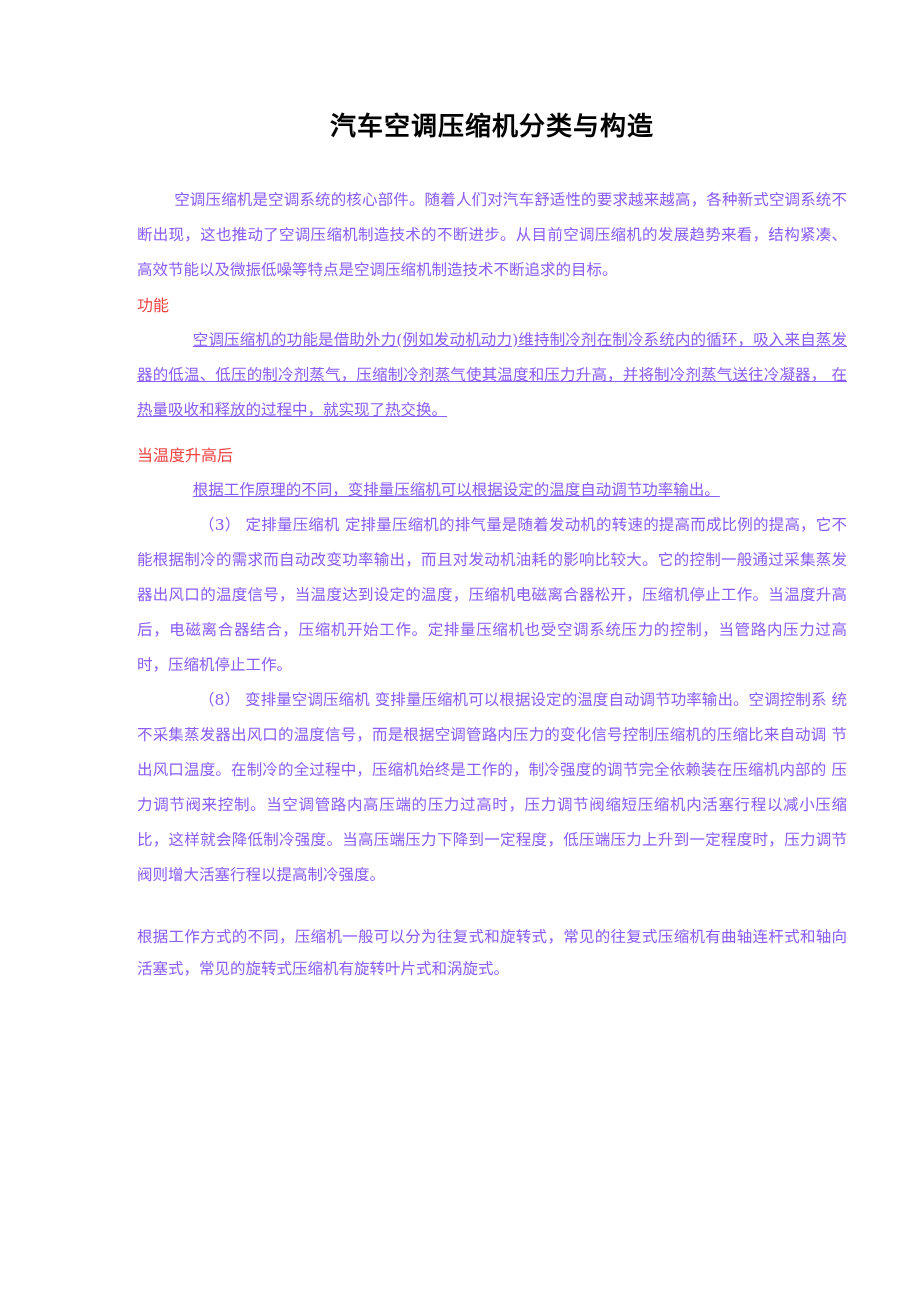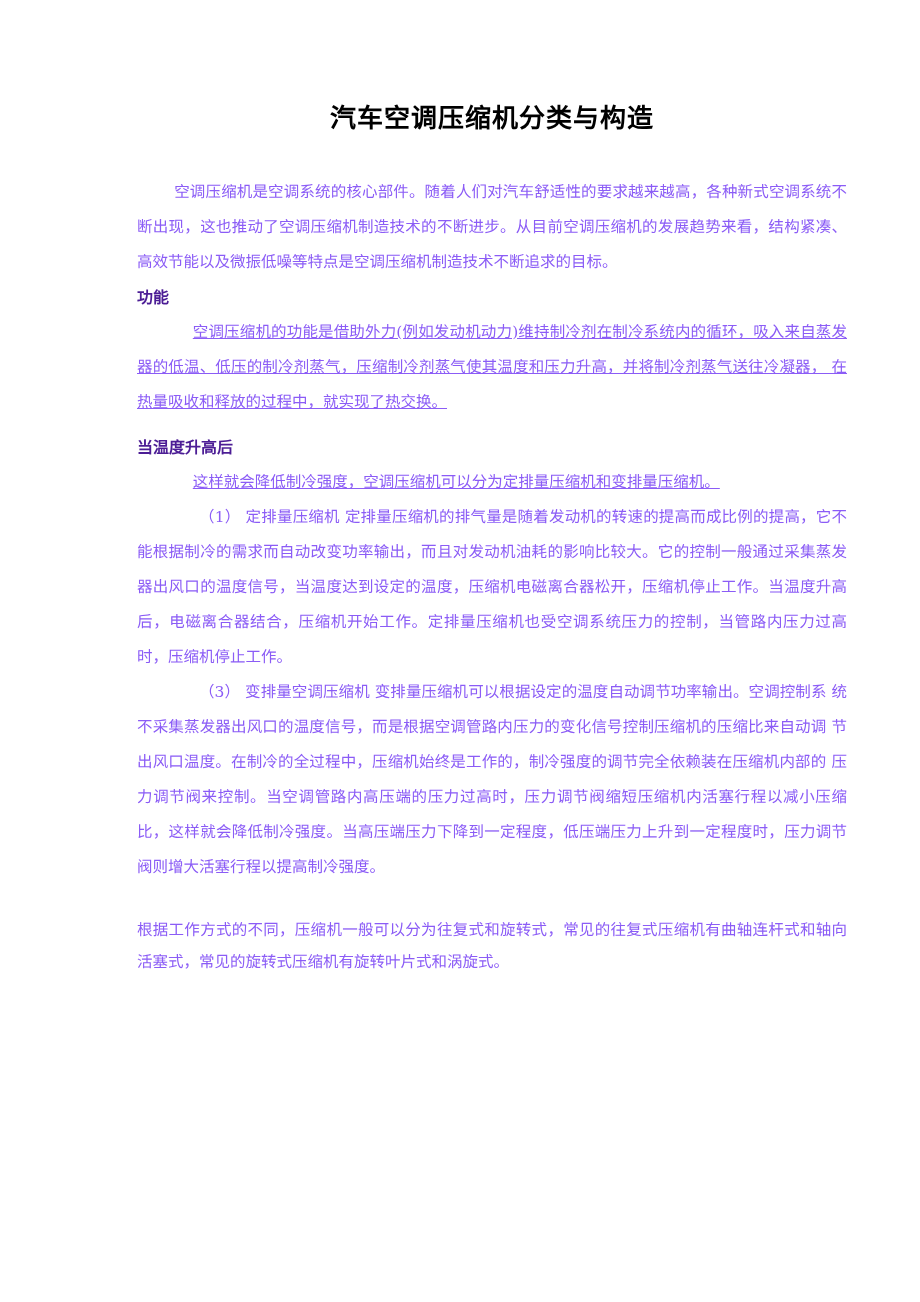--- a/index.html
+++ b/index.html
@@ -11,20 +11,21 @@
     position: relative;
     width: 920px;
     height: 1302px;
     background: #ffffff;
     color: #000000;
     overflow: hidden;
     font-family: "DejaVu Serif", "Liberation Serif", serif;
   }
   .content {
     padding: 0 73px 0 137px;
+    margin-top: 8px;
   }
   .doc-title {
     margin: 0;
     padding-top: 100px;
     font-family: "DejaVu Sans", "Liberation Sans", sans-serif;
     font-size: 26px;
     font-weight: bold;
     line-height: 36px;
     letter-spacing: 1px;
     text-align: center;
@@ -45,51 +46,52 @@
     text-indent: 3.6em;
     text-decoration: underline;
   }
   .para.indent-big {
     text-indent: 4em;
   }
   .section-heading {
     margin: 0;
     font-family: "DejaVu Sans", "Liberation Sans", sans-serif;
     font-size: 16px;
-    font-weight: bold;
+    font-weight: normal;
     line-height: 35px;
-    color: #4c1d95;
+    color: #ef4444;
     text-align: left;
   }
   .section-heading.with-gap {
     margin-top: 10px;
   }
   .para.closing {
     margin-top: 29px;
     line-height: 32px;
+    font-family: Liberation Mono, monospace;
   }
 </style>
 </head>
 <body>
 
 <div class="page">
   <div class="content">
 
     <h1 class="doc-title">汽车空调压缩机分类与构造</h1>
 
     <p class="para intro">空调压缩机是空调系统的核心部件。随着人们对汽车舒适性的要求越来越高，各种新式空调系统不断出现，这也推动了空调压缩机制造技术的不断进步。从目前空调压缩机的发展趋势来看，结构紧凑、高效节能以及微振低噪等特点是空调压缩机制造技术不断追求的目标。</p>
 
     <h2 class="section-heading">功能</h2>
 
     <p class="para indent-med">空调压缩机的功能是借助外力(例如发动机动力)维持制冷剂在制冷系统内的循环，吸入来自蒸发器的低温、低压的制冷剂蒸气，压缩制冷剂蒸气使其温度和压力升高，并将制冷剂蒸气送往冷凝器， 在热量吸收和释放的过程中，就实现了热交换。</p>
 
     <h2 class="section-heading with-gap">当温度升高后</h2>
 
-    <p class="para indent-med">这样就会降低制冷强度，空调压缩机可以分为定排量压缩机和变排量压缩机。</p>
+    <p class="para indent-med">根据工作原理的不同，变排量压缩机可以根据设定的温度自动调节功率输出。</p>
 
-    <p class="para indent-big">（1） 定排量压缩机 定排量压缩机的排气量是随着发动机的转速的提高而成比例的提高，它不能根据制冷的需求而自动改变功率输出，而且对发动机油耗的影响比较大。它的控制一般通过采集蒸发器出风口的温度信号，当温度达到设定的温度，压缩机电磁离合器松开，压缩机停止工作。当温度升高后，电磁离合器结合，压缩机开始工作。定排量压缩机也受空调系统压力的控制，当管路内压力过高时，压缩机停止工作。</p>
+    <p class="para indent-big">（3） 定排量压缩机 定排量压缩机的排气量是随着发动机的转速的提高而成比例的提高，它不能根据制冷的需求而自动改变功率输出，而且对发动机油耗的影响比较大。它的控制一般通过采集蒸发器出风口的温度信号，当温度达到设定的温度，压缩机电磁离合器松开，压缩机停止工作。当温度升高后，电磁离合器结合，压缩机开始工作。定排量压缩机也受空调系统压力的控制，当管路内压力过高时，压缩机停止工作。</p>
 
-    <p class="para indent-big">（3） 变排量空调压缩机 变排量压缩机可以根据设定的温度自动调节功率输出。空调控制系 统不采集蒸发器出风口的温度信号，而是根据空调管路内压力的变化信号控制压缩机的压缩比来自动调 节出风口温度。在制冷的全过程中，压缩机始终是工作的，制冷强度的调节完全依赖装在压缩机内部的 压力调节阀来控制。当空调管路内高压端的压力过高时，压力调节阀缩短压缩机内活塞行程以减小压缩 比，这样就会降低制冷强度。当高压端压力下降到一定程度，低压端压力上升到一定程度时，压力调节 阀则增大活塞行程以提高制冷强度。</p>
+    <p class="para indent-big">（8） 变排量空调压缩机 变排量压缩机可以根据设定的温度自动调节功率输出。空调控制系 统不采集蒸发器出风口的温度信号，而是根据空调管路内压力的变化信号控制压缩机的压缩比来自动调 节出风口温度。在制冷的全过程中，压缩机始终是工作的，制冷强度的调节完全依赖装在压缩机内部的 压力调节阀来控制。当空调管路内高压端的压力过高时，压力调节阀缩短压缩机内活塞行程以减小压缩 比，这样就会降低制冷强度。当高压端压力下降到一定程度，低压端压力上升到一定程度时，压力调节 阀则增大活塞行程以提高制冷强度。</p>
 
     <p class="para closing">根据工作方式的不同，压缩机一般可以分为往复式和旋转式，常见的往复式压缩机有曲轴连杆式和轴向活塞式，常见的旋转式压缩机有旋转叶片式和涡旋式。</p>
 
   </div>
 </div>
 
 </body></html>

